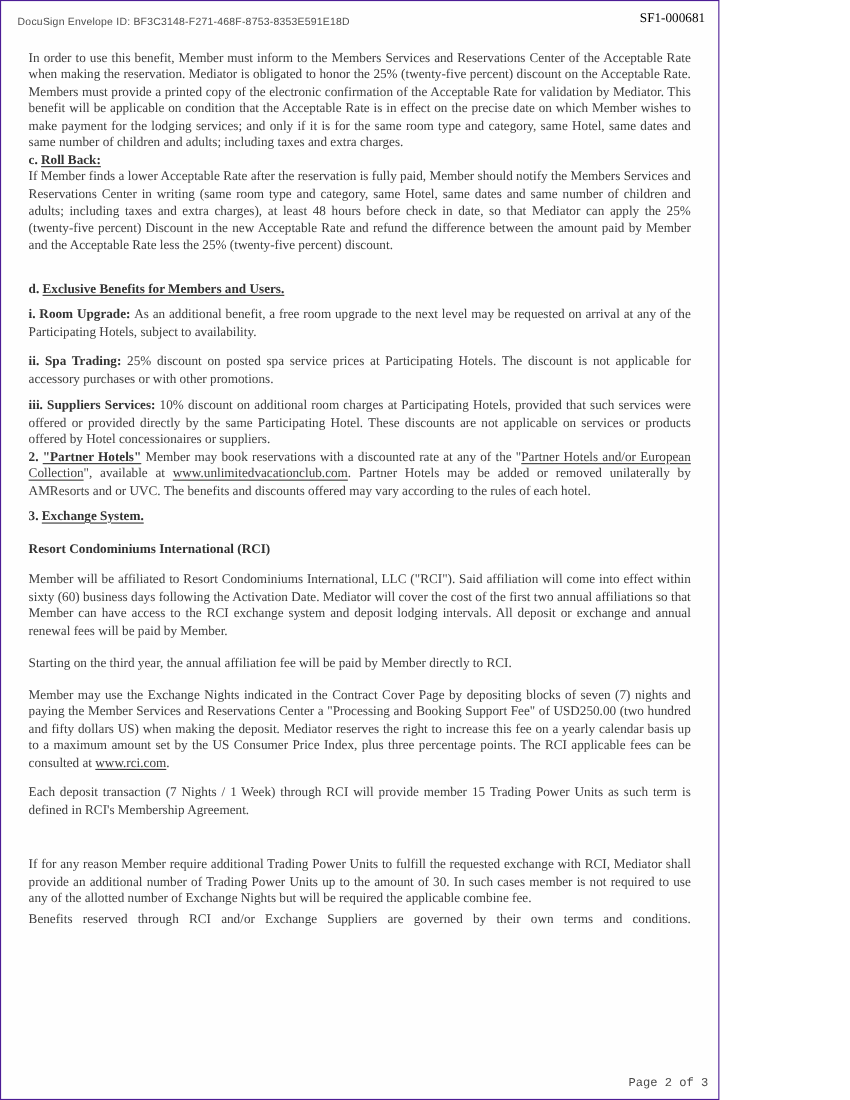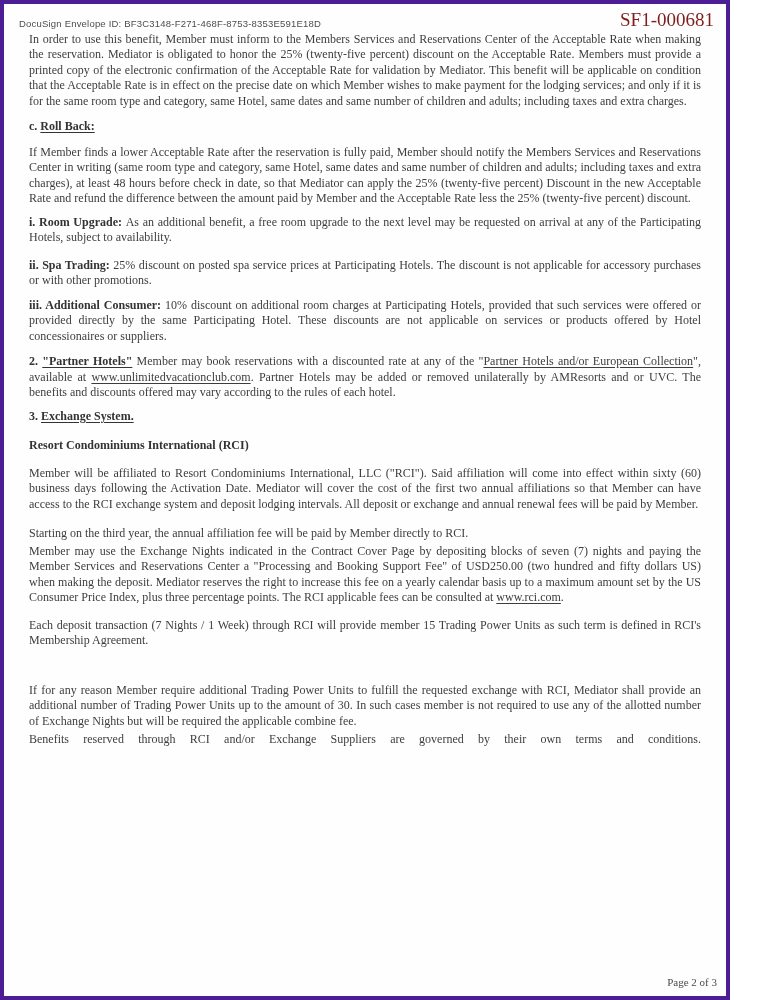--- a/index.html
+++ b/index.html
@@ -1,67 +1,68 @@
 <!DOCTYPE html>
 <html><head>
 <meta charset="utf-8">
 <style>
   * { margin:0; padding:0; box-sizing:border-box; }
   html,body { background:#ffffff; }
   .page {
-    width:730px; height:1000px; position:relative; overflow:hidden;
-    background:#fefefe; border:4px solid #4c1d95;
+    width:654px; height:1000px; position:relative; overflow:hidden;
+    background:#fefefe; border:1px solid #4c1d95;
     padding:8px 25px 0 25px;
     font-family:"Liberation Serif", serif;
     font-size:12px; line-height:15.5px; color:#3d3d3d;
   }
   .doc-header {
     display:flex; justify-content:space-between; align-items:flex-start;
     margin:0 -13px 0 -10px;
   }
   .envelope-id {
     font-family:"Liberation Sans", sans-serif;
     font-size:9.5px; color:#4d4d4d; padding-top:4px; letter-spacing:0.2px;
   }
   .doc-number {
     font-family:"Liberation Serif", serif;
-    font-size:19px; color:#7f1d1d;
+    font-size:12px; color:#000000;
   }
   .para { text-align:justify; }
   .force-just { text-align:justify; text-align-last:justify; }
   .heading { font-weight:bold; color:#333; }
   .b { font-weight:bold; color:#333; }
   .u { text-decoration:underline; text-underline-offset:2px; }
   .page-footer {
     position:absolute; right:9px; bottom:6px;
-    font-family:Liberation Serif, serif;
+    font-family:Liberation Mono, monospace;
     font-size:11px; color:#4a4a4a;
   }
   
-  .mt2{margin-top:2px}.mt3{margin-top:3px}.mt4{margin-top:4px}.mt8{margin-top:8px}
-  .mt9{margin-top:9px}.mt10{margin-top:10px}.mt12{margin-top:12px}
-  .mt14{margin-top:14px}.mt16{}.mt24{margin-top:24px}
+  .mt2{margin-top:13px}.mt3{margin-top:3px}.mt4{margin-top:4px}.mt8{margin-top:8px}
+  .mt9{margin-top:9px}.mt10{}.mt12{margin-top:12px}
+  .mt14{margin-top:14px}.mt16{margin-top:16px}.mt24{margin-top:24px}
   .mt28{margin-top:12px}.mt33{margin-top:34px}
 </style>
 </head>
 <body>
 
 <div class="page">
 
   <div class="doc-header">
     <span class="envelope-id">DocuSign Envelope ID: BF3C3148-F271-468F-8753-8353E591E18D</span>
     <span class="doc-number">SF1-000681</span>
   </div>
 
   <p class="para mt16"><span>In order to use this benefit, Member must inform to the Members Services and Reservations Center of the Acceptable Rate when making the reservation. Mediator is obligated to honor the 25% (twenty-five percent) discount on the Acceptable Rate. Members must provide a printed copy of the electronic confirmation of the Acceptable Rate for validation by Mediator. This benefit will be applicable on condition that the Acceptable Rate is in effect on the precise date on which Member wishes to make payment for the lodging services; and only if it is for the same room type and category, same Hotel, same dates and same number of children and adults; including taxes and extra charges.</span></p>
   <p class="heading mt10"><span class="b">c. </span><span class="b u">Roll Back:</span></p>
   <p class="para mt10"><span>If Member finds a lower Acceptable Rate after the reservation is fully paid, Member should notify the Members Services and Reservations Center in writing (same room type and category, same Hotel, same dates and same number of children and adults; including taxes and extra charges), at least 48 hours before check in date, so that Mediator can apply the 25% (twenty-five percent) Discount in the new Acceptable Rate and refund the difference between the amount paid by Member and the Acceptable Rate less the 25% (twenty-five percent) discount.</span></p>
+  <p class="heading mt24"><span class="b">d. </span><span class="b u">Exclusive Benefits for Members and Users.</span></p>
   <p class="para mt8"><span class="b">i. Room Upgrade: </span><span>As an additional benefit, a free room upgrade to the next level may be requested on arrival at any of the Participating Hotels, subject to availability.</span></p>
   <p class="para mt12"><span class="b">ii. Spa Trading: </span><span>25% discount on posted spa service prices at Participating Hotels. The discount is not applicable for accessory purchases or with other promotions.</span></p>
-  <p class="para mt9"><span class="b">iii. Additional Consumer: </span><span>10% discount on additional room charges at Participating Hotels, provided that such services were offered or provided directly by the same Participating Hotel. These discounts are not applicable on services or products offered by Hotel concessionaires or suppliers.</span></p>
+  <p class="para mt9"><span class="b">iii. Suppliers Services: </span><span>10% discount on additional room charges at Participating Hotels, provided that such services were offered or provided directly by the same Participating Hotel. These discounts are not applicable on services or products offered by Hotel concessionaires or suppliers.</span></p>
   <p class="para mt10"><span class="b">2. </span><span class="b u">"Partner Hotels"</span><span> Member may book reservations with a discounted rate at any of the "</span><span class="u">Partner Hotels and/or European Collection</span><span>", available at </span><span class="u">www.unlimitedvacationclub.com</span><span>. Partner Hotels may be added or removed unilaterally by AMResorts and or UVC. The benefits and discounts offered may vary according to the rules of each hotel.</span></p>
   <p class="heading mt8"><span class="b">3. </span><span class="b u">Exchange System.</span></p>
   <p class="heading mt14"><span class="b">Resort Condominiums International (RCI)</span></p>
   <p class="para mt12"><span>Member will be affiliated to Resort Condominiums International, LLC ("RCI"). Said affiliation will come into effect within sixty (60) business days following the Activation Date. Mediator will cover the cost of the first two annual affiliations so that Member can have access to the RCI exchange system and deposit lodging intervals. All deposit or exchange and annual renewal fees will be paid by Member.</span></p>
   <p class="para mt14"><span>Starting on the third year, the annual affiliation fee will be paid by Member directly to RCI.</span></p>
   <p class="para mt2"><span>Member may use the Exchange Nights indicated in the Contract Cover Page by depositing blocks of seven (7) nights and paying the Member Services and Reservations Center a "Processing and Booking Support Fee" of USD250.00 (two hundred and fifty dollars US) when making the deposit. Mediator reserves the right to increase this fee on a yearly calendar basis up to a maximum amount set by the US Consumer Price Index, plus three percentage points. The RCI applicable fees can be consulted at </span><span class="u">www.rci.com</span><span>.</span></p>
   <p class="para mt28"><span>Each deposit transaction (7 Nights / 1 Week) through RCI will provide member 15 Trading Power Units as such term is defined in RCI's Membership Agreement.</span></p>
   <p class="para mt33"><span>If for any reason Member require additional Trading Power Units to fulfill the requested exchange with RCI, Mediator shall provide an additional number of Trading Power Units up to the amount of 30.  In such cases member is not required to use any of the allotted number of Exchange Nights but will be required the applicable combine fee.</span></p>
   <p class="para force-just mt3"><span>Benefits reserved through RCI and/or Exchange Suppliers are governed by their own terms and conditions.</span></p>
 

